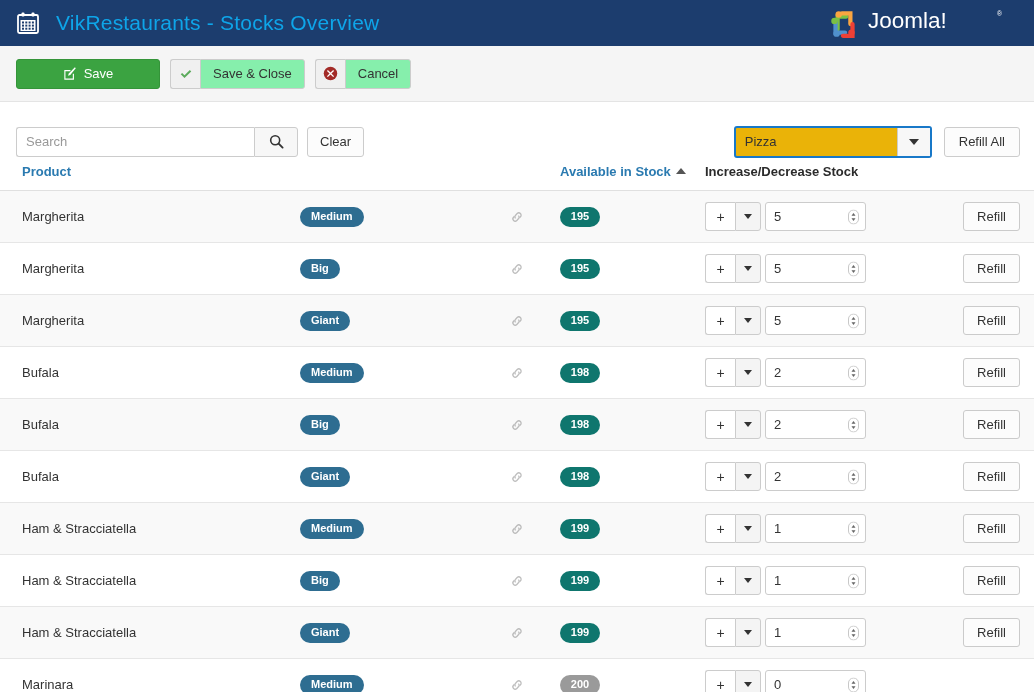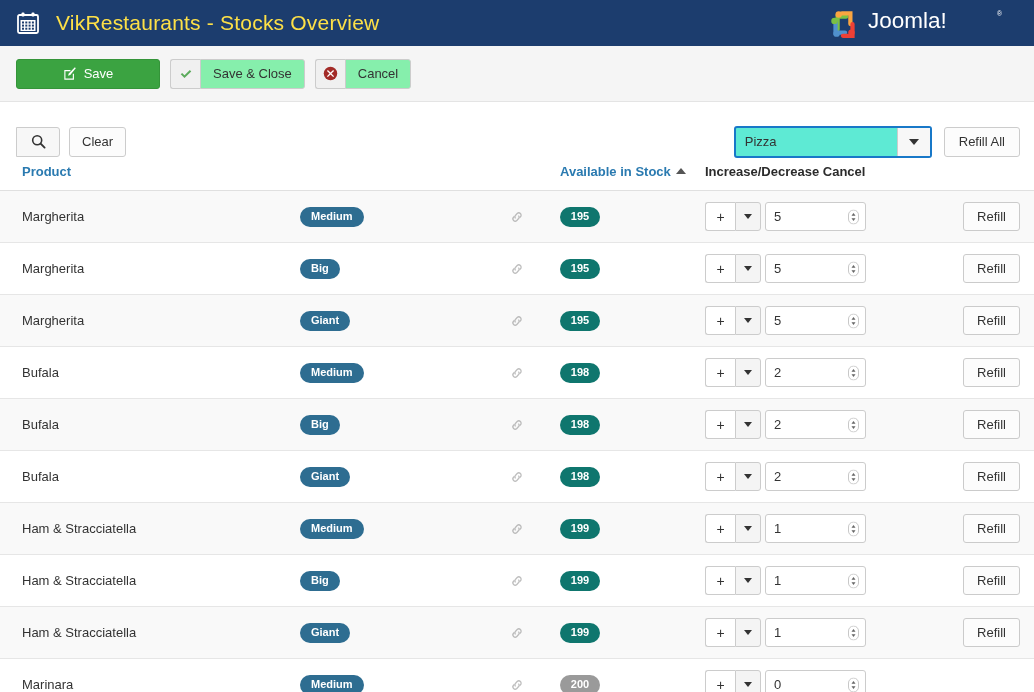--- a/index.html
+++ b/index.html
@@ -22,21 +22,21 @@
     padding: 0 0 0 16px;
     position: relative;
   }
   .header-icon {
     width: 24px; height: 24px;
     margin-right: 16px;
     flex: 0 0 auto;
     display: block;
   }
   .header-title {
-    color: #fde047;
+    color: #0ea5e9;
     font-size: 21px;
     font-weight: 400;
     letter-spacing: .2px;
     white-space: nowrap;
   }
   .joomla-logo {
     position: absolute;
     right: 16px;
     top: 50%;
     transform: translateY(-50%);
@@ -150,21 +150,21 @@
     background: #fcfcfc;
   }
   .spacer { flex: 1 1 auto; }
   .select-focus {
     position: relative;
     display: inline-flex;
     align-items: stretch;
     height: 32px;
     border: 2px solid #1878c8;
     border-radius: 3px;
-    background: #5eead4;
+    background: #eab308;
     width: 198px;
   }
   .select-text {
     flex: 1 1 auto;
     display: flex;
     align-items: center;
     padding: 0 9px;
     font-size: 13px;
     color: #333;
     border-right: 1px solid #cccccc;
@@ -410,20 +410,21 @@
         <circle cx="8" cy="8" r="7.2" fill="#a32b28"></circle>
         <path d="M5.2 4.2l2.8 2.8 2.8-2.8 1 1-2.8 2.8 2.8 2.8-1 1L8 9l-2.8 2.8-1-1L7 8 4.2 5.2z" fill="#ffffff"></path>
       </svg>
     </span>
     <span class="btn-lbl">Cancel</span>
   </div>
 </div>
 
 <div class="filters">
   <div class="search-wrap">
+    <input class="search-input" type="text" placeholder="Search" style="">
     <span class="search-btn">
       <svg class="icon-search" viewBox="0 0 16 16">
         <circle cx="6.6" cy="6.6" r="4.8" fill="none" stroke="#333" stroke-width="1.7"></circle>
         <path d="M10.3 10.3l4.2 4.2" stroke="#333" stroke-width="2" stroke-linecap="round"></path>
       </svg>
     </span>
   </div>
   <button class="btn btn-clear">Clear</button>
 
   <div class="spacer"></div>
@@ -441,21 +442,21 @@
   <thead>
     <tr>
       <th class="col-product">
         <span class="th-link">Product</span>
       </th>
       <th class="col-variant"></th>
       <th class="col-link"></th>
       <th class="col-stock">
         <span class="th-link">Available in Stock</span><span class="sort-caret"></span>
       </th>
-      <th class="col-change">Increase/Decrease Cancel</th>
+      <th class="col-change">Increase/Decrease Stock</th>
       <th class="col-action"></th>
     </tr>
   </thead>
   <tbody id="tbody">
       <tr class="odd">
         <td class="c-product">Margherita</td>
         <td class="c-variant"><span class="badge-variant">Medium</span></td>
         <td class="c-link">
           <svg class="icon-chain" viewBox="0 0 16 16">
             <g fill="none" stroke="#8a8a8a" stroke-width="1.5">

